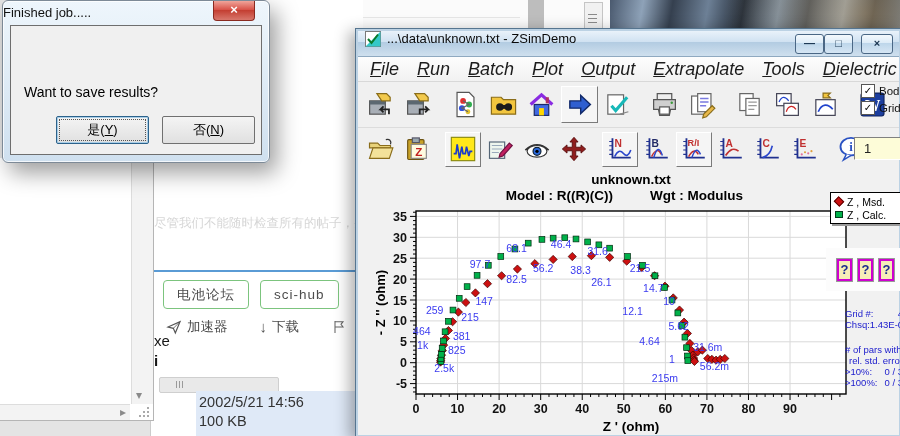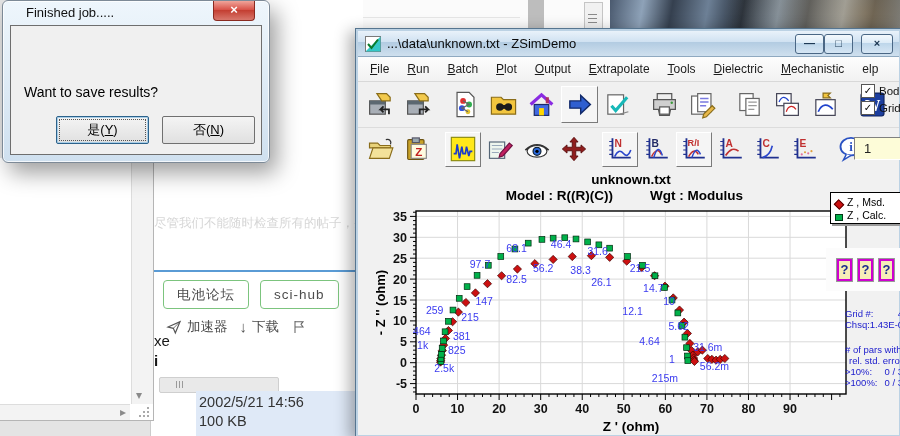--- a/index.html
+++ b/index.html
@@ -18,21 +18,21 @@
   .scrollfrag .lines{position:absolute;left:3px;top:11px;width:9px;height:1px;background:#8a8a8a;
      box-shadow:0 4px 0 #8a8a8a,0 8px 0 #8a8a8a;}
 
   
   .browser{position:absolute;left:150px;top:0;width:212px;height:436px;background:#ffffff;border-left:1px solid #cccccc;}
   .faint{position:absolute;left:3px;top:215px;width:208px;color:#d6d6d6;font-size:12.5px;white-space:nowrap;overflow:hidden;}
   .blueline{position:absolute;left:0;top:270px;width:212px;height:2px;background:#5a9bd5;}
   .tabs{position:absolute;left:12px;top:280px;display:flex;gap:11px;}
   .tabbtn{height:27px;line-height:27px;padding:0 13px;border:1px solid #7cc47e;border-radius:4px;
      color:#4d4d4d;font-size:13.5px;background:#fff;cursor:default;letter-spacing:1px;}
-  .iconrow{position:absolute;left:15px;top:318px;display:flex;gap:12px;align-items:center;color:#4a4a4a;font-size:13.5px;font-family:Liberation Serif, serif;}
+  .iconrow{position:absolute;left:15px;top:318px;display:flex;gap:32px;align-items:center;color:#4a4a4a;font-size:13.5px;font-family:Liberation Serif, serif;}
   .iconrow .ir{display:inline-flex;align-items:center;gap:5px;}
   .iconrow .ic{display:inline-flex;width:16px;height:16px;}
   .iconrow .ic svg{width:16px;height:16px;}
   .iconrow .arrow{font-size:15px;color:#555;width:auto;}
   .fragx{position:absolute;left:3px;top:332px;font-weight:normal;font-size:15px;color:#161616;}
   .fragi{position:absolute;left:3px;top:352px;font-weight:bold;font-size:15px;color:#161616;}
   .hscroll{position:absolute;left:8px;top:377px;width:118px;height:14px;background:#e9e9e9;border:1px solid #cfcfcf;border-radius:2px;}
   .hscroll .grip{position:absolute;left:16px;top:3px;width:1px;height:7px;background:#9a9a9a;box-shadow:3px 0 0 #9a9a9a,6px 0 0 #9a9a9a;}
   .fileinfo{position:absolute;left:0;top:391px;width:212px;height:45px;background:#dfe9f7;color:#333;font-size:14.5px;margin-left:45px;}
   .fileinfo div{padding:3px 0 0 3px;}
@@ -50,31 +50,31 @@
                 radial-gradient(circle 1px at 10px 9px,#aaa 1px,transparent 1.5px),
                 radial-gradient(circle 1px at 6px 5px,#aaa 1px,transparent 1.5px),
                 radial-gradient(circle 1px at 10px 5px,#aaa 1px,transparent 1.5px),
                 radial-gradient(circle 1px at 10px 1px,#aaa 1px,transparent 1.5px);}
 
   
   .zwin{position:absolute;left:355px;top:28px;width:545px;height:408px;background:#f0f0f0;
      border:1px solid #56758f;box-shadow:-6px 3px 14px rgba(0,0,0,.3), inset 0 0 0 2px #bcd2e4;}
   .ztitle{position:absolute;left:2px;top:2px;right:2px;height:25px;
      background:linear-gradient(#e9f2fa,#cfe1f1 45%,#b3cce2 46%,#cfe0ee);
-     border-bottom:1px solid #8fa9c0;display:flex;align-items:center;}
+     border-bottom:1px solid #8fa9c0;display:flex;align-items:flex-start;}
   .zicon{display:inline-flex;width:16px;height:16px;margin:0 6px 0 7px;}
   .ztext{font-size:13px;color:#0a0a0a;}
   .capbtn{position:absolute;top:3px;height:18px;width:27px;text-align:center;line-height:17px;
      font-size:11px;font-weight:bold;color:#16324e;border:1px solid #4a6785;border-radius:3px;
      background:linear-gradient(#f4f9fd,#dcebf7 45%,#bdd6ea 46%,#d6e6f4);}
   .cap-min{left:437px;} .cap-max{left:466px;} .cap-close{left:503px;width:30px;}
 
   .zmenu{position:absolute;left:2px;top:28px;right:2px;height:24px;display:flex;align-items:center;
      padding-left:3px;background:linear-gradient(#fdfdfd,#f1f1f1);border-bottom:1px solid #d8d8d8;}
-  .mitem{font-size:12px;color:#1c1c1c;padding:2px 9px;}
+  .mitem{font-size:18px;color:#1c1c1c;padding:2px 9px;font-style:italic;}
   .mitem u{text-decoration:underline;}
 
   .ztb1{position:absolute;left:2px;top:53px;right:2px;height:45px;background:#f0f0f0;border-bottom:1px solid #dcdcdc;
      display:flex;align-items:center;padding-left:4px;}
   .ztb2{position:absolute;left:2px;top:99px;right:2px;height:42px;background:#f0f0f0;border-bottom:1px solid #dcdcdc;
      display:flex;align-items:center;padding-left:4px;}
   .tbtn{display:inline-flex;align-items:center;justify-content:center;width:37px;height:37px;margin-right:1px;
      background:transparent;border:1px solid transparent;padding:0;}
   .ztb2 .tbtn{width:36px;height:35px;}
   .tbtn.framed{border-color:#ffffff #7a7a7a #7a7a7a #ffffff;background:#f5f5f5;}
@@ -87,41 +87,41 @@
 
   .iterfield{position:absolute;left:496px;top:9px;width:44px;height:21px;background:#fdfcd8;
      border:1px solid;border-color:#808080 #fff #fff #808080;font-size:13px;padding:0 0 0 9px;
      font-family:"Liberation Sans",sans-serif;color:#222;}
 
   .zchart{position:absolute;left:2px;top:141px;right:2px;bottom:2px;background:#f1f1f1;}
   #plot{position:absolute;left:15px;top:1px;}
 
   .legend{position:absolute;left:472px;top:22px;width:66px;background:#fff;border:1px solid #000;
      box-shadow:2px 2px 0 #9a9a9a;padding:2px 0 2px 4px;}
-  .lrow{display:flex;align-items:flex-end;gap:4px;font-size:10.5px;color:#000;height:13px;white-space:nowrap;}
+  .lrow{display:flex;align-items:center;gap:4px;font-size:10.5px;color:#000;height:13px;white-space:nowrap;}
   .lm{display:inline-block;width:6px;height:6px;flex:0 0 6px;}
   .lm.diamond{background:#cc1111;transform:rotate(45deg);border:1px solid #550000;width:5px;height:5px;}
   .lm.square{background:#00b14a;border:1px solid #003b18;width:5px;height:5px;}
 
   .qarea{position:absolute;left:468px;top:78px;width:77px;height:43px;background:#fcfcfc;display:flex;
      align-items:center;padding-left:11px;gap:6px;}
   .qbtn{width:15px;height:22px;display:inline-flex;align-items:center;justify-content:center;
      background:#f6edb8;border:2px solid #cf00cf;box-shadow:0 0 0 1px #999;color:#1a2a8f;
      font-weight:bold;font-size:13px;padding:0;}
 
   .stats{position:absolute;left:487px;top:138px;width:58px;color:#1a1acc;font-size:9.5px;line-height:11px;white-space:nowrap;}
   .srow{display:flex;justify-content:space-between;}
   .snote{margin-top:0;} .ind{padding-left:4px;}
   .gap14{height:14px;}
 
   
   .dlg{position:absolute;left:2px;top:0;width:266px;height:161px;border-radius:6px;
      background:linear-gradient(#eef6fc,#cfe0ef);border:1px solid #7d8a97;
      box-shadow:7px 10px 22px rgba(0,0,0,.38), inset 0 0 0 1px rgba(255,255,255,.75);}
-  .dtitle{position:absolute;left:23px;top:4px;font-size:13px;color:#111;}
+  .dtitle{position:absolute;left:0;top:4px;font-size:13px;color:#111;}
   .dclose{position:absolute;left:210px;top:0;width:40px;height:19px;text-align:center;line-height:18px;
      color:#fff;font-weight:bold;font-size:13px;border:1px solid #8a2a20;border-top:none;
      border-radius:0 0 4px 4px;background:linear-gradient(#f0a59a,#d9544a 45%,#c23b2e 46%,#d8776c);}
   .dbody{position:absolute;left:7px;top:24px;right:7px;bottom:7px;background:#f0f0f0;border:1px solid #6e6e6e;padding-left:21px;}
   .dmsg{position:absolute;left:13px;top:58px;font-size:14px;color:#000;}
   .dbtn{position:absolute;top:90px;width:93px;height:28px;font-size:13px;color:#000;
      font-family:"Liberation Sans",sans-serif;
      background:linear-gradient(#f4f4f4,#e0e0e0);border:1px solid #707070;border-radius:2px;}
   .dyes{left:45px;border:1px solid #2c628b;box-shadow:inset 0 0 0 1px #a8cde6;outline:1px dotted #555;outline-offset:-4px;}
   .dno{left:151px;}

